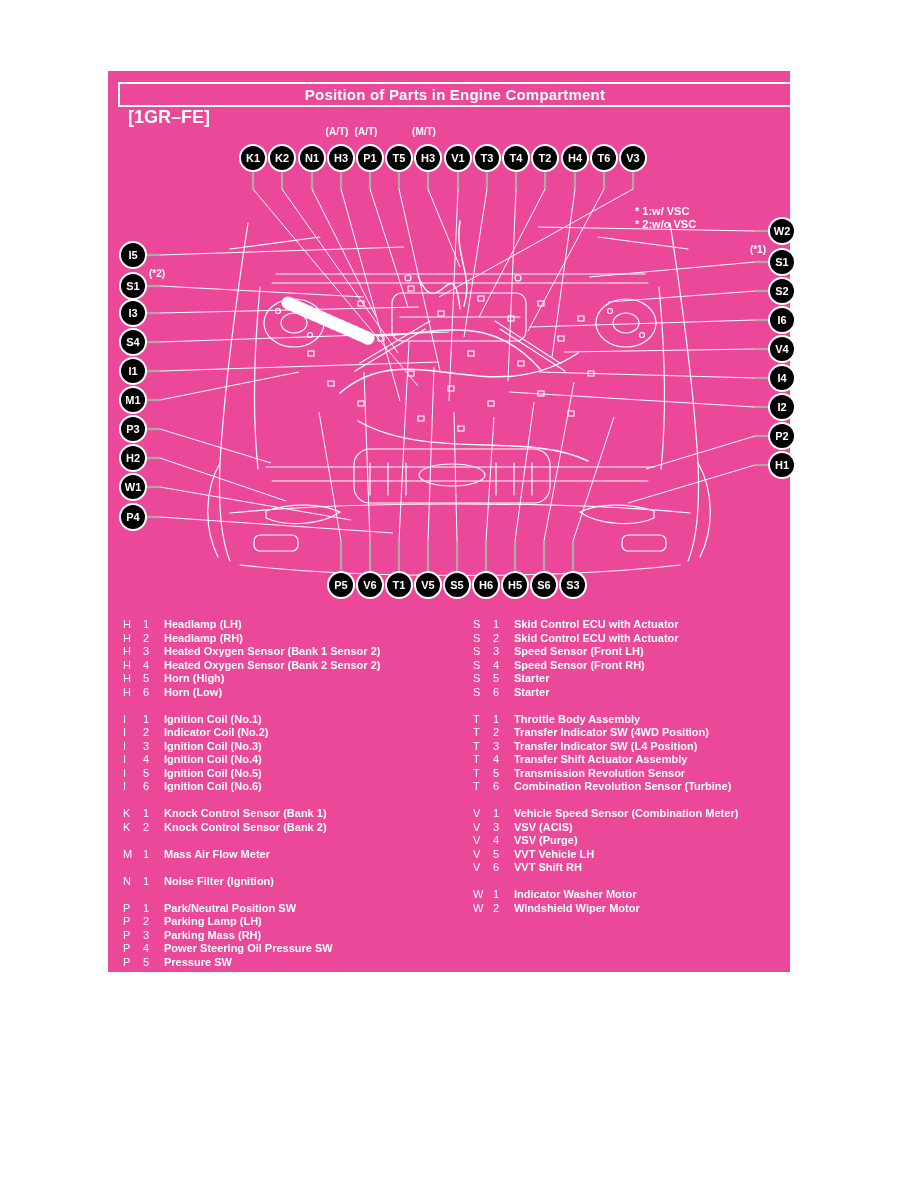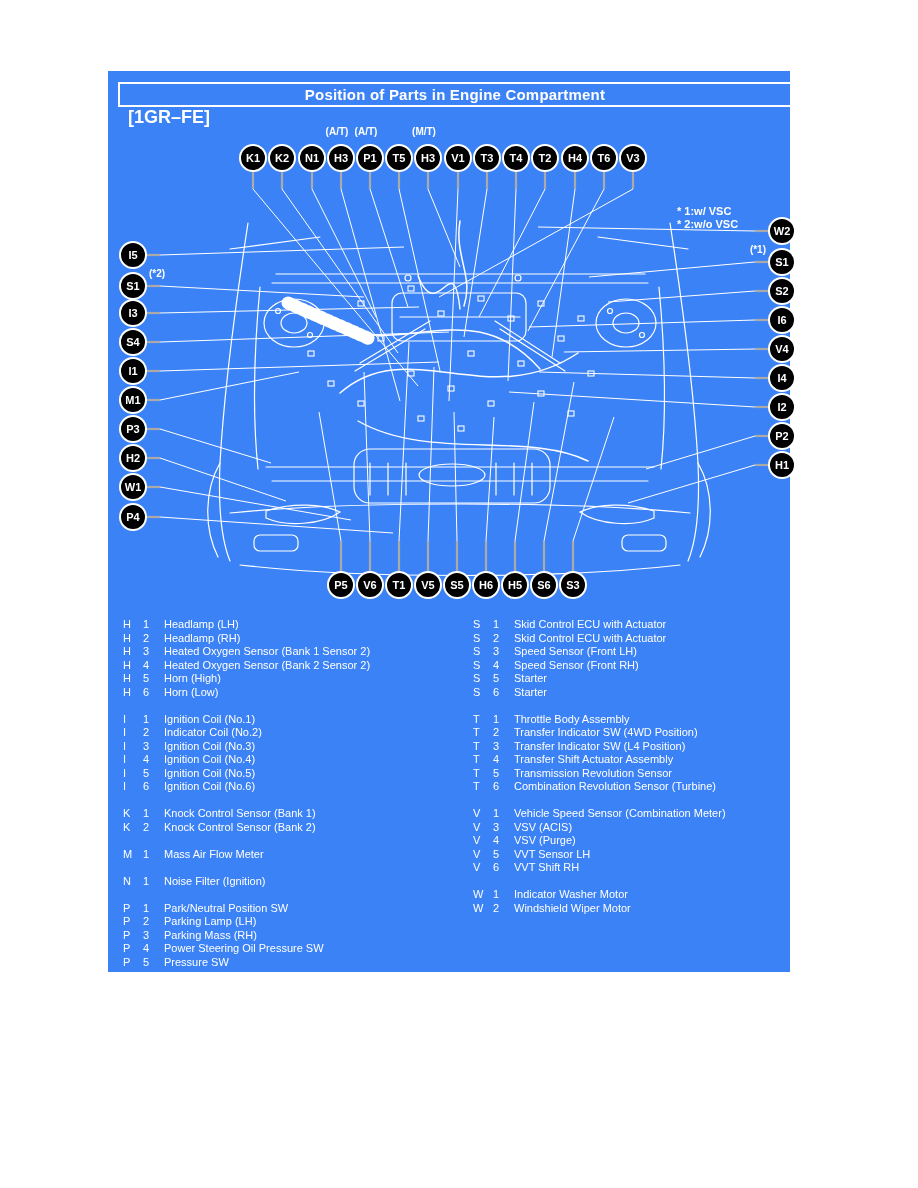--- a/index.html
+++ b/index.html
@@ -1,31 +1,31 @@
 <!DOCTYPE html>
 <html><head>
 <meta charset="utf-8">
 <style>
   html,body{margin:0;padding:0;background:#fff;}
   .page{position:relative;width:918px;height:1188px;background:#ffffff;overflow:hidden;
         font-family:"Liberation Sans", sans-serif;}
-  .panel{position:absolute;left:108px;top:71px;width:682px;height:901px;background:#3b82f6;}
+  .panel{position:absolute;left:108px;top:71px;width:682px;height:901px;background:#ec4899;}
   .title-box{position:absolute;left:10px;top:11px;width:670px;height:21px;border:2px solid #fff;
              display:flex;align-items:center;justify-content:center;}
   .title-box span{color:#fff;font-size:15px;font-weight:bold;letter-spacing:.2px;}
   .engine-code{position:absolute;left:20px;top:36px;color:#fff;font-size:18px;font-weight:bold;}
-  .vsc-notes{position:absolute;left:527px;top:134px;color:#fff;font-size:11px;line-height:13px;font-weight:bold;margin-left:42px;}
+  .vsc-notes{position:absolute;left:527px;top:134px;color:#fff;font-size:11px;line-height:13px;font-weight:bold;}
   svg.diagram{position:absolute;left:0;top:0;width:702px;height:900px;}
   .legend{position:absolute;color:#fff;font-size:11px;top:547px;}
   .legend-left{left:15px;width:340px;}
   .legend-right{left:365px;width:330px;}
   .lrow{display:flex;height:13.5px;align-items:baseline;white-space:pre;}
   .lrow .ll{width:20px;flex:0 0 auto;}
   .lrow .ln{width:13px;flex:0 0 auto;}
-  .lrow .lt{margin-left:8px;flex:0 0 auto;}
+  .lrow .lt{margin-left:8px;flex:0 0 auto;font-weight:bold;}
   .lgap{height:13.5px;}
 </style>
 </head>
 <body>
 
 <div class="page">
   <div class="panel">
 
     <div class="title-box">
       <span>Position of Parts in Engine Compartment</span>
@@ -411,21 +411,21 @@
         <div class="lrow"><span class="ll">T</span><span class="ln">1</span><span class="lt">Throttle Body Assembly</span></div>
         <div class="lrow"><span class="ll">T</span><span class="ln">2</span><span class="lt">Transfer Indicator SW (4WD Position)</span></div>
         <div class="lrow"><span class="ll">T</span><span class="ln">3</span><span class="lt">Transfer Indicator SW (L4 Position)</span></div>
         <div class="lrow"><span class="ll">T</span><span class="ln">4</span><span class="lt">Transfer Shift Actuator Assembly</span></div>
         <div class="lrow"><span class="ll">T</span><span class="ln">5</span><span class="lt">Transmission Revolution Sensor</span></div>
         <div class="lrow"><span class="ll">T</span><span class="ln">6</span><span class="lt">Combination Revolution Sensor (Turbine)</span></div>
         <div class="lgap"></div>
         <div class="lrow"><span class="ll">V</span><span class="ln">1</span><span class="lt">Vehicle Speed Sensor (Combination Meter)</span></div>
         <div class="lrow"><span class="ll">V</span><span class="ln">3</span><span class="lt">VSV (ACIS)</span></div>
         <div class="lrow"><span class="ll">V</span><span class="ln">4</span><span class="lt">VSV (Purge)</span></div>
-        <div class="lrow"><span class="ll">V</span><span class="ln">5</span><span class="lt">VVT Sensor LH</span></div>
+        <div class="lrow"><span class="ll">V</span><span class="ln">5</span><span class="lt">VVT Vehicle LH</span></div>
         <div class="lrow"><span class="ll">V</span><span class="ln">6</span><span class="lt">VVT Shift RH</span></div>
         <div class="lgap"></div>
         <div class="lrow"><span class="ll">W</span><span class="ln">1</span><span class="lt">Indicator Washer Motor</span></div>
         <div class="lrow"><span class="ll">W</span><span class="ln">2</span><span class="lt">Windshield Wiper Motor</span></div>
       </div>
 
   </div>
 </div>
 
 </body></html>

